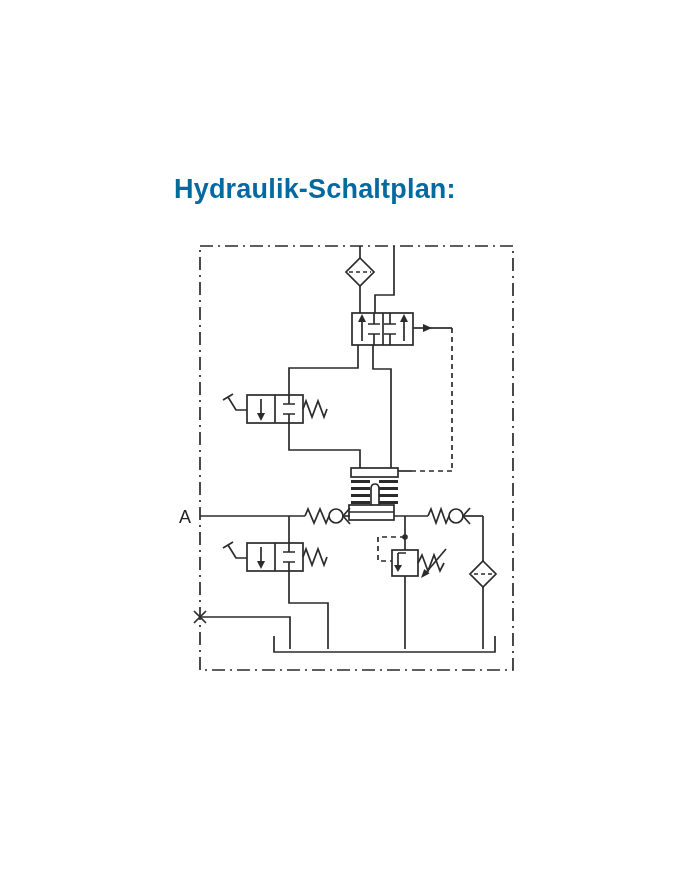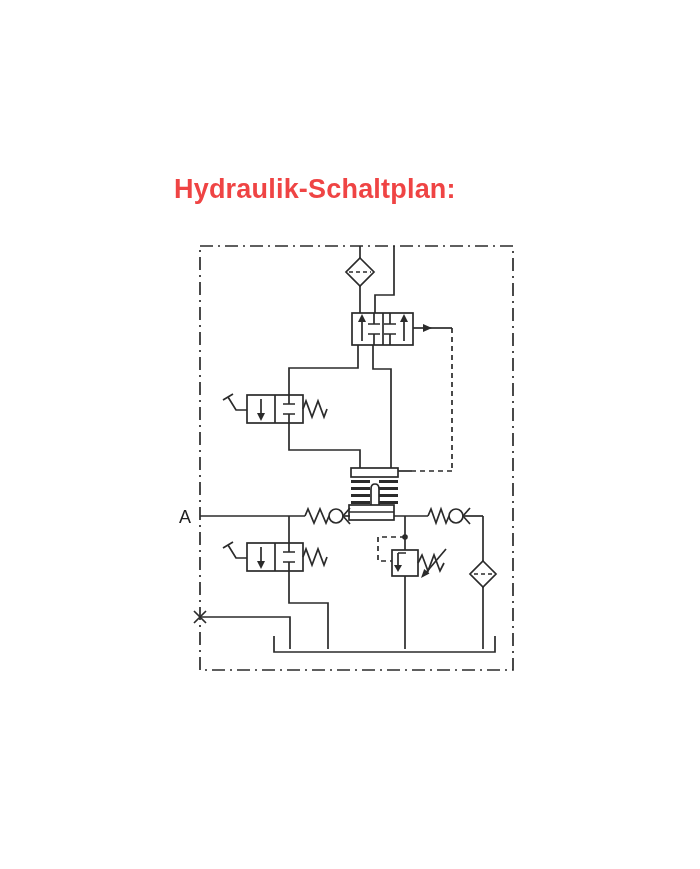--- a/index.html
+++ b/index.html
@@ -4,21 +4,21 @@
 <style>
   html,body{margin:0;padding:0;}
   body{
     width:700px;height:869px;position:relative;
     background:#ffffff;
     font-family:"Liberation Sans", sans-serif;
     overflow:hidden;
   }
   .page-title{
     position:absolute;left:174px;top:174px;margin:0;
-    font-size:27px;font-weight:700;color:#ef4444;letter-spacing:.2px;
+    font-size:27px;font-weight:700;color:#0369a1;letter-spacing:.2px;
     font-family:"Liberation Sans", sans-serif;
   }
   svg{position:absolute;left:0;top:0;}
   .ln{stroke:#2b2b2b;stroke-width:1.7;fill:none;}
   .fill{fill:#2b2b2b;stroke:none;}
   .white{fill:#ffffff;}
   .dashdot{stroke-dasharray:13 5 2 5;}
   .dash{stroke-dasharray:5 4;}
   .fdash{stroke-dasharray:4 3;}
   .port-a{

